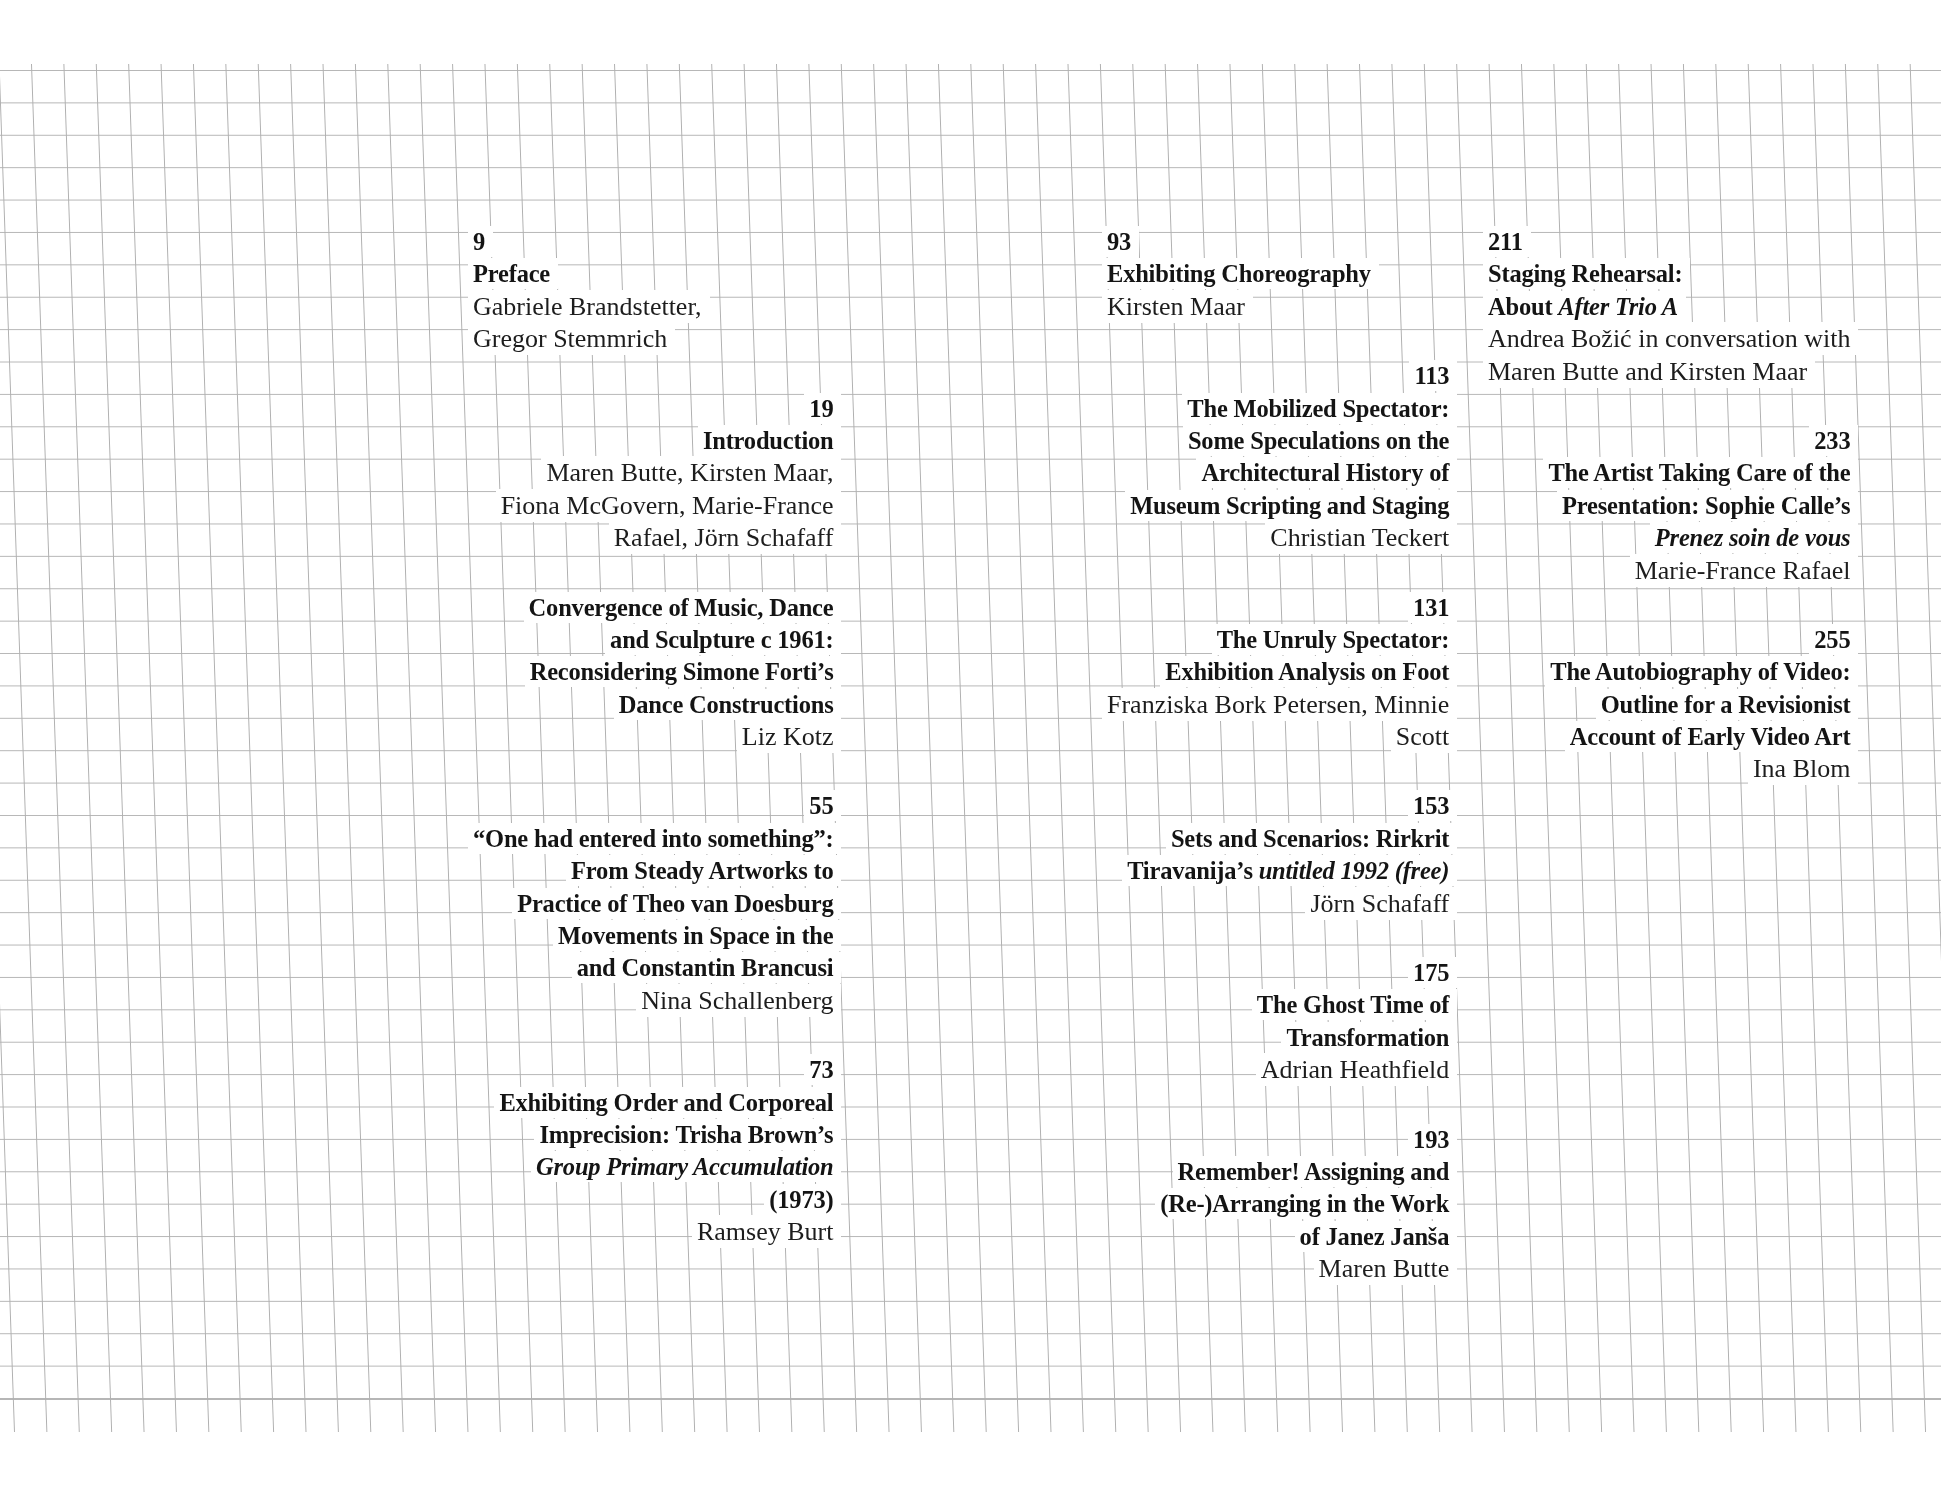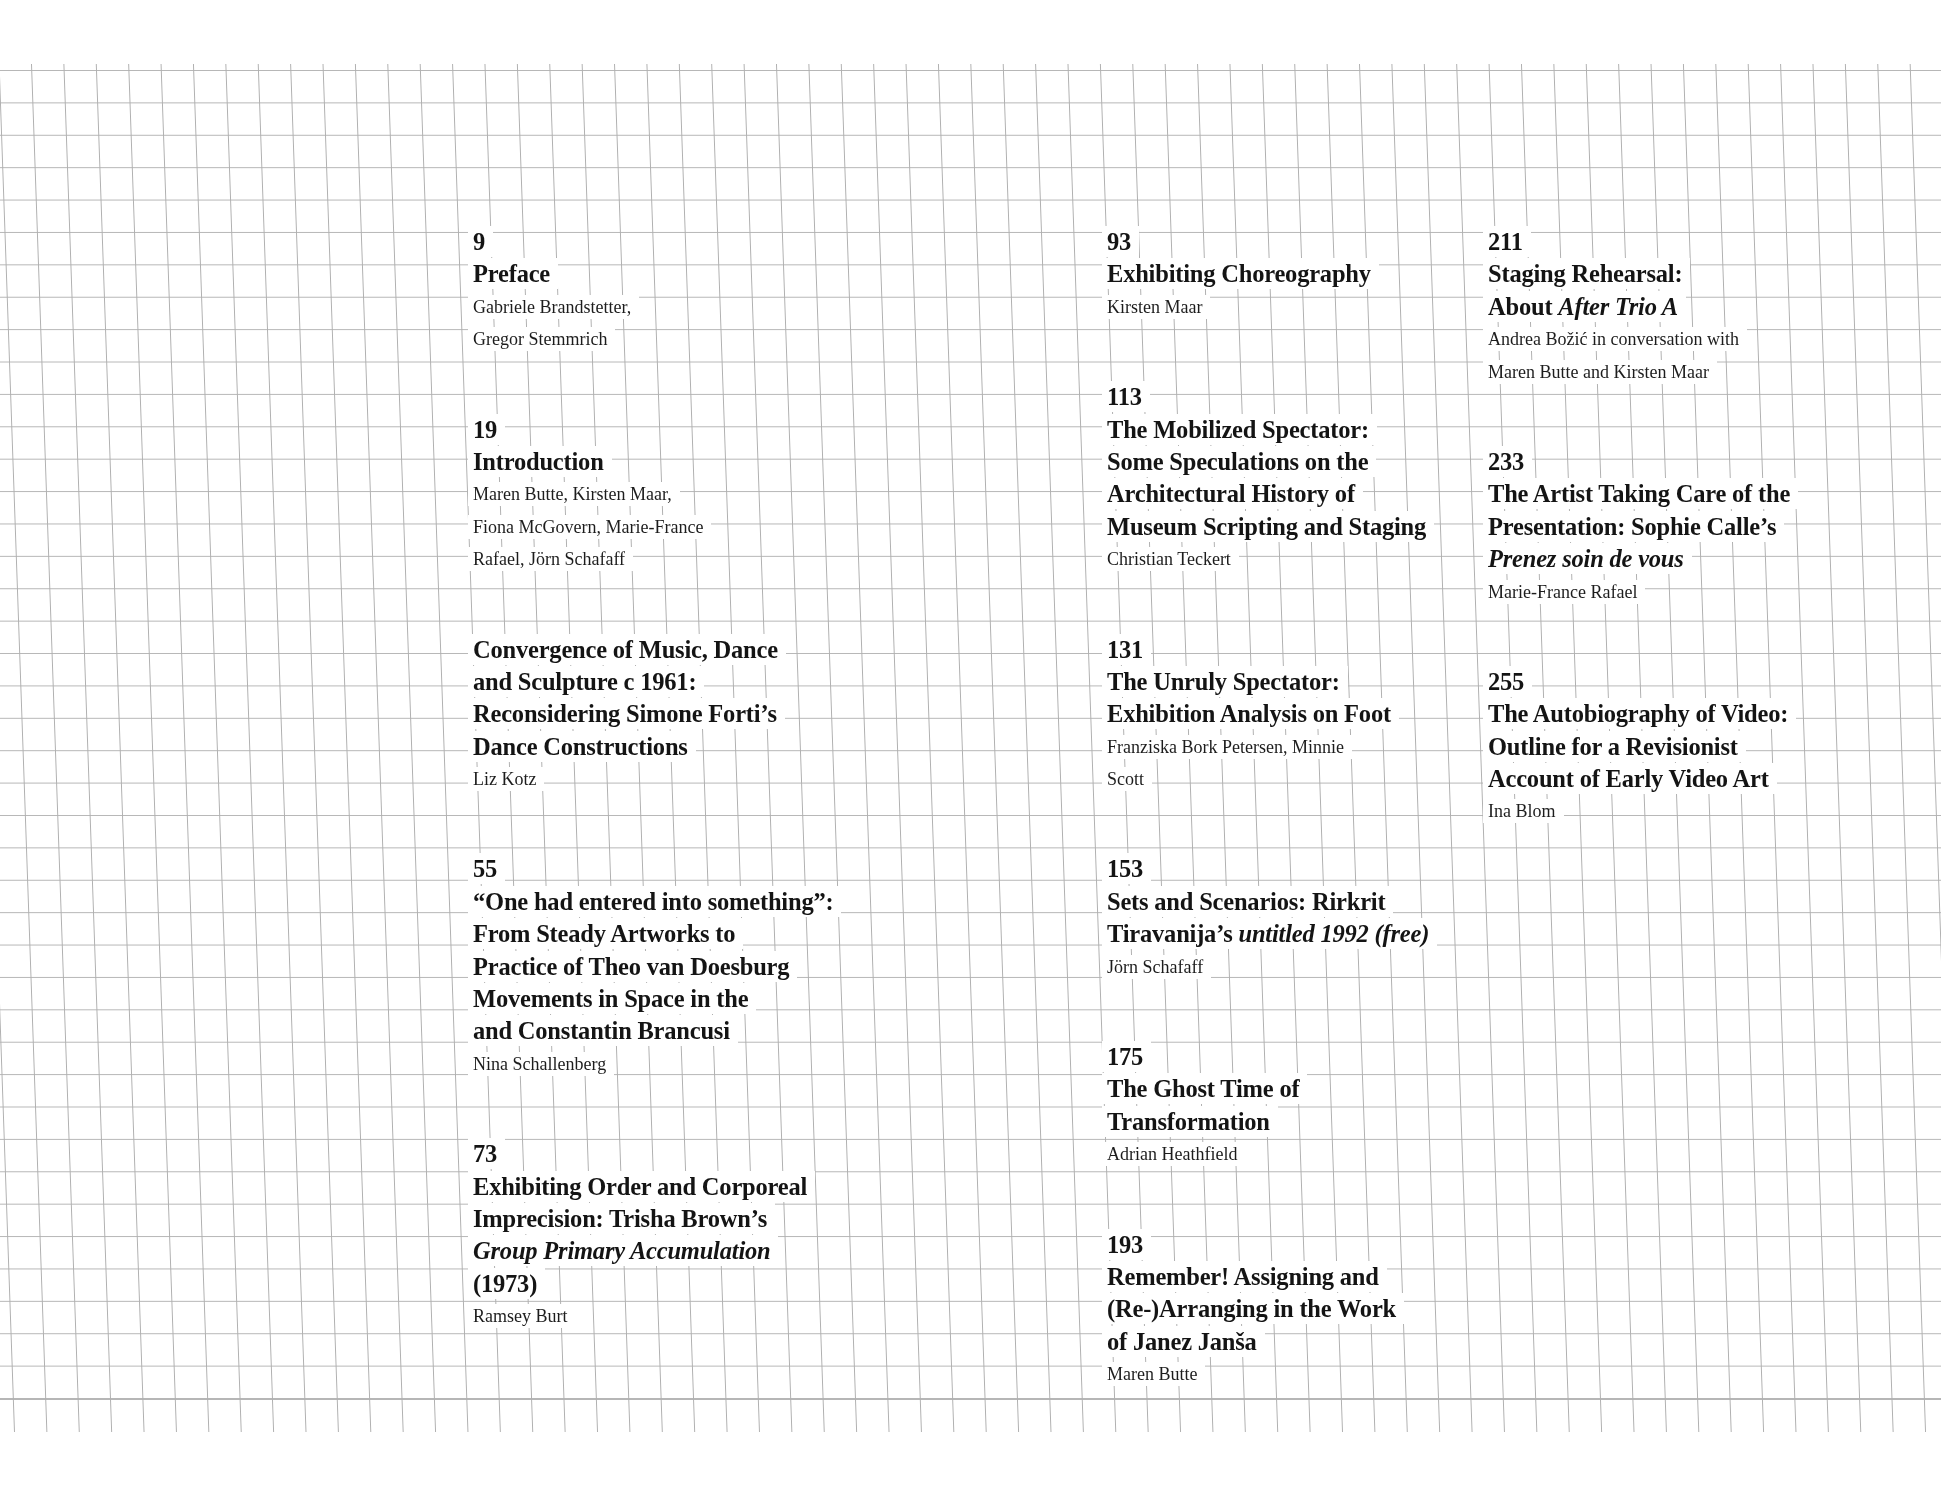--- a/index.html
+++ b/index.html
@@ -22,28 +22,28 @@
   .grid-v {
     position:absolute; left:-40px; right:-80px; top:0; height:100%;
     background-image:linear-gradient(to right, var(--grid-color-v,#b0b0b0) 1px, transparent 1px);
     background-size:var(--cell,32.4px) 100%;
     background-position:71px 0;
     transform:skewX(2deg); transform-origin:0 0;
   }
   
   .toc { position:absolute; inset:0; }
   .col { position:absolute; top:226px; }
-  .entry + .entry { margin-top:58px; }
+  .entry + .entry { margin-top:37px;text-align:right; }
   .line { height:32.4px; line-height:32.4px; white-space:nowrap; }
   .mask {
     background:#ffffff;
     padding:2px 8px 2px 5px; margin-left:-5px;
   }
   .page-num, .title { font-weight:bold; font-size:24.5px; letter-spacing:-0.2px; }
-  .author { font-weight:normal; font-size:18px; color:#1d1d1d; }
+  .author { font-weight:normal; font-size:26px; color:#1d1d1d; }
   .mask i { font-style:italic; }
 </style>
 </head>
 <body>
 
 <div class="page" style="--grid-color: #b6b6b6; --grid-color-v: #b0b0b0; --cell: 32.4px;">
   <div class="grid-h"></div>
   <div class="grid-clip">
     <div class="grid-v"></div>
   </div>

